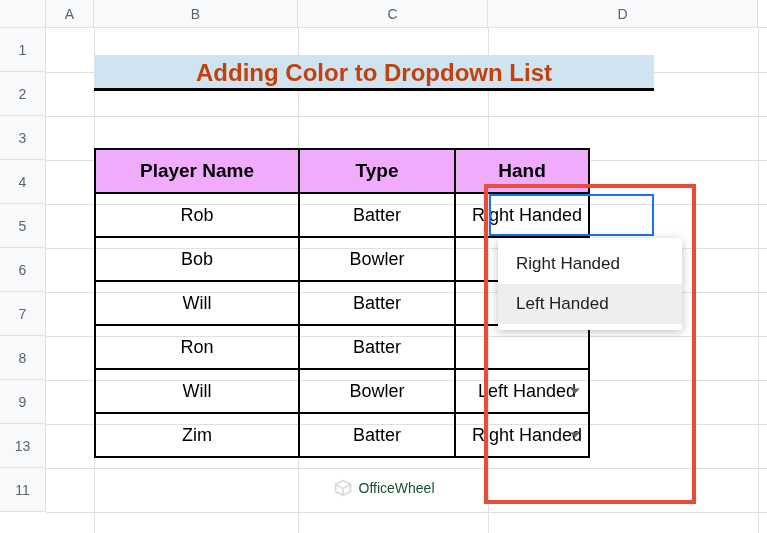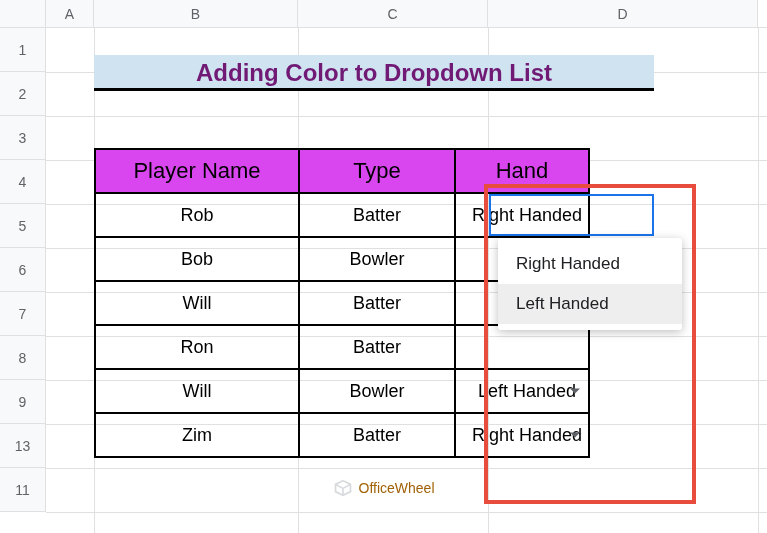--- a/index.html
+++ b/index.html
@@ -80,40 +80,40 @@
       left: 94px;
       top: 55px;
       width: 560px;
       height: 36px;
       background: #d0e3f0;
       border-bottom: 3px solid #000;
       text-align: center;
       font-size: 24px;
       font-weight: bold;
       line-height: 36px;
-      color: #701a75;
+      color: #c2410c;
     }
     .data-table {
       position: absolute;
       left: 94px;
       top: 148px;
       border-collapse: collapse;
     }
     .data-table th, .data-table td {
       border: 2px solid #000;
       text-align: center;
       font-size: 18px;
       padding: 0;
       height: 44px;
       vertical-align: middle;
     }
     .data-table th {
-      background: #d946ef;
-      font-weight: normal;
-      font-size: 22px;
+      background: #f0abfc;
+      font-weight: bold;
+      font-size: 19px;
     }
     .tcol-b { width: 204px; }
     .tcol-c { width: 156px; }
     .tcol-d { width: 134px; }
     .dropdown-cell {
       text-align: left;
       padding-left: 10px !important;
       position: relative;
       white-space: nowrap;
       overflow: hidden;
@@ -159,21 +159,21 @@
       z-index: 50;
     }
     .watermark {
       position: absolute;
       left: 50%;
       top: 478px;
       transform: translateX(-50%);
       display: flex;
       align-items: center;
       gap: 6px;
-      color: #a16207;
+      color: #14532d;
       font-size: 14px;
       z-index: 40;
     }
     .watermark svg { opacity: 0.5; }
   </style>
 </head>
 <body>
 
 <div class="sheet">
 

